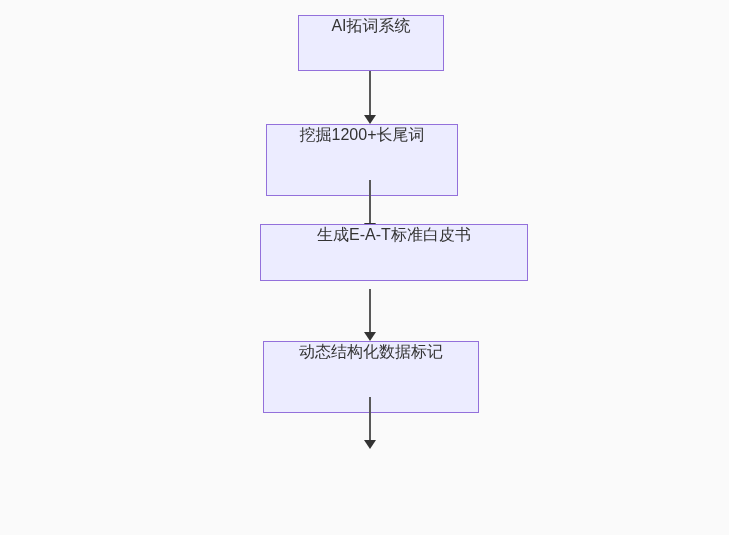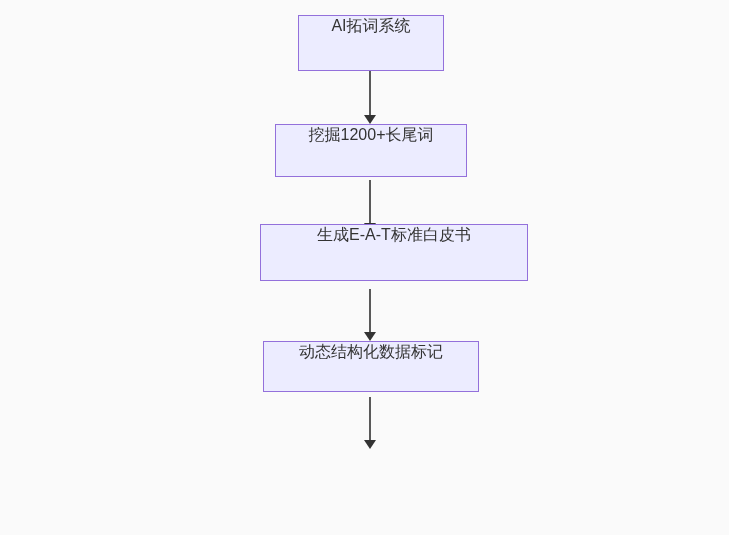--- a/index.html
+++ b/index.html
@@ -26,23 +26,23 @@
     background: #ececff;
     border: 1px solid #9370db;
     display: flex;
     justify-content: center;
     color: #333333;
     font-size: 16px;
     text-align: center;
     white-space: nowrap;
   }
   .node1 { left: 298px; top: 15px;  width: 146px; height: 56px; }
-  .node2 { left: 275px; top: 124px; width: 192px; height: 53px; }
+  .node2 { left: 266px; top: 124px; width: 192px; height: 72px; }
   .node3 { left: 260px; top: 224px; width: 268px; height: 57px; }
-  .node4 { left: 263px; top: 341px; width: 216px; height: 51px; }
+  .node4 { left: 263px; top: 341px; width: 216px; height: 72px; }
   .node5 { left: 253px; top: 449px; width: 235px; height: 58px; }
 
   .edge {
     position: absolute;
     width: 12px;
     left: 364px;
   }
   .edge1 { top: 71px;  height: 53px; }
   .edge2 { top: 180px; height: 52px; }
   .edge3 { top: 289px; height: 52px; }

